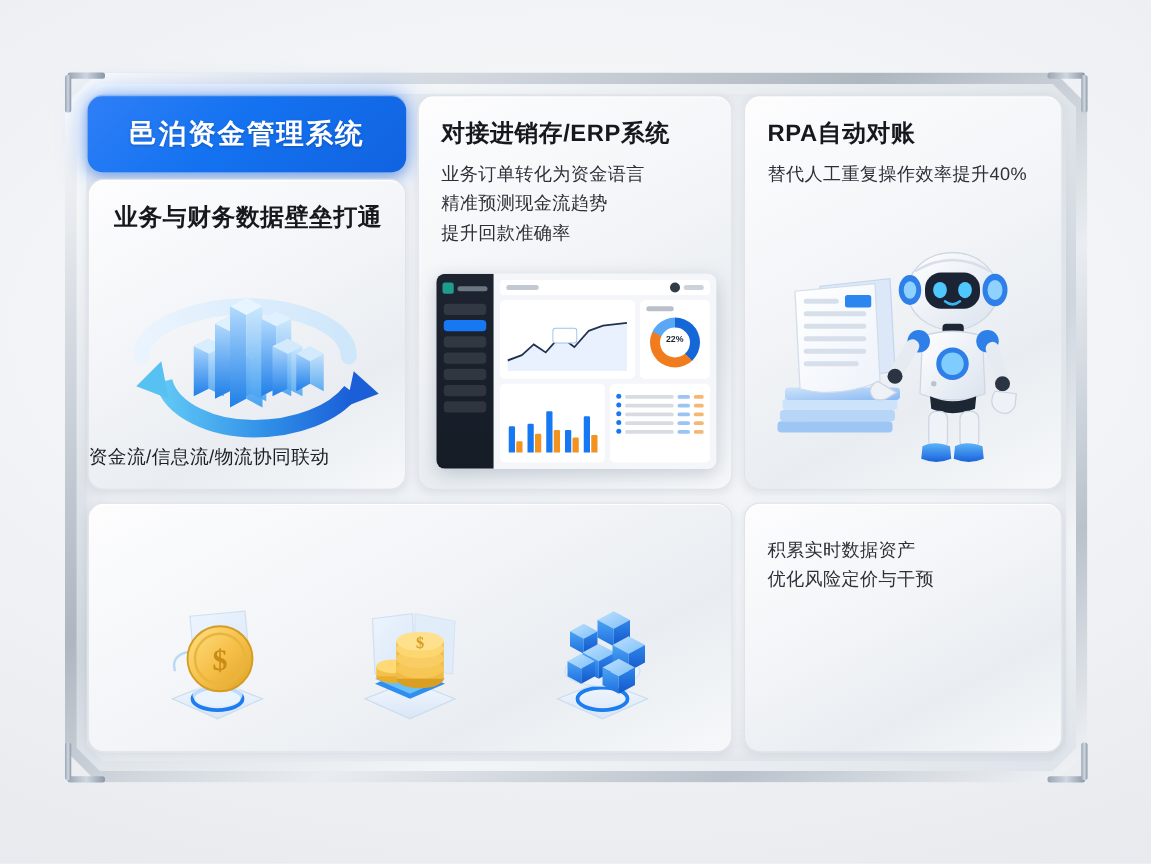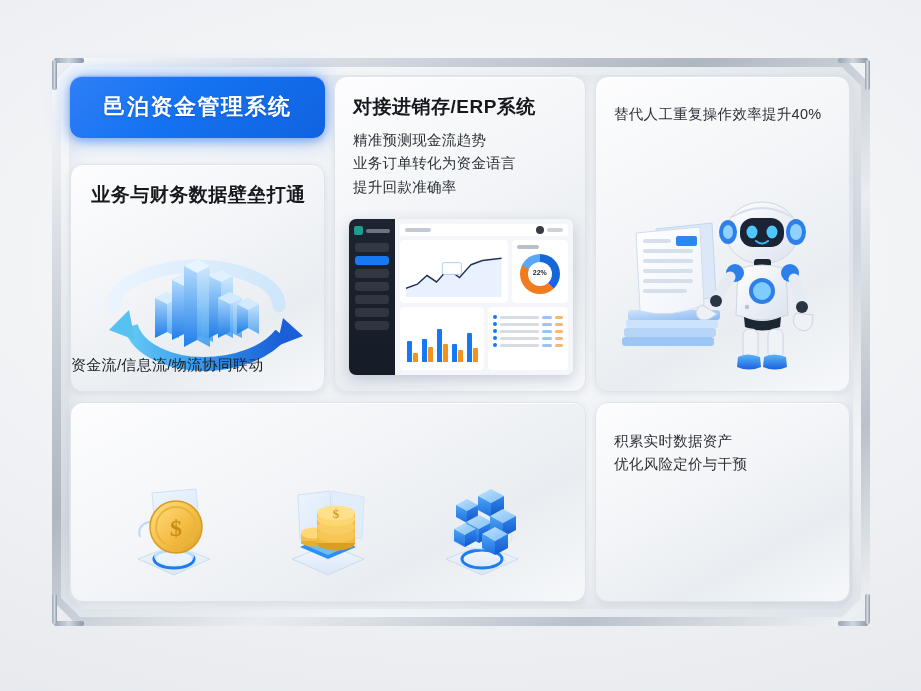--- a/index.html
+++ b/index.html
@@ -66,21 +66,21 @@
     grid-template-rows:316px 200px; gap:10px 9px;
   }
   .card{
     position:relative; border-radius:13px;
     background:linear-gradient(152deg,#fdfdfe 0%,#f2f4f7 45%,#e9edf1 72%,#f6f8fa 100%);
     border:1px solid #dfe4ea;
     box-shadow:0 2px 7px rgba(120,133,150,.16), inset 0 1px 0 rgba(255,255,255,.9);
     overflow:hidden;
   }
   .col-left{ grid-column:1; grid-row:1; background:none; border:none; box-shadow:none;
-             display:flex; flex-direction:column; gap:26px; }
+             display:flex; flex-direction:column; gap:5px; }
 
   
   .title-banner{
     height:62px; border-radius:12px;
     background:linear-gradient(135deg,#2f7ff7 0%,#1472f0 45%,#1163e0 100%);
     display:flex; align-items:center; justify-content:center;
     box-shadow:0 0 22px rgba(45,122,245,.55), 0 3px 9px rgba(25,85,190,.35),
                inset 0 1px 0 rgba(255,255,255,.45);
   }
   .title-banner span{
@@ -251,22 +251,22 @@
       </div>
 
       <div class="biz-caption">资金流/信息流/物流协同联动</div>
     </div>
   </div>
 
   <div class="card">
     <div class="pad">
       <h3>对接进销存/ERP系统</h3>
       <div class="sub" style="margin-top:9px">
+        <span class="ln">业务订单转化为资金语言</span>
         <span class="ln">精准预测现金流趋势</span>
-        <span class="ln">业务订单转化为资金语言</span>
         <span class="ln">提升回款准确率</span>
       </div>
     </div>
 
     <div class="dash">
       <div class="dash-side">
         <div class="dash-logo">
             <i></i>
             <b></b>
           </div>
@@ -367,20 +367,21 @@
                 <span class="l3"></span>
               </div>
           </div>
         </div>
       </div>
     </div>
   </div>
 
   <div class="card">
     <div class="pad">
+      <h3>RPA自动对账</h3>
       <div class="sub" style="margin-top:9px">
         <span class="ln">替代人工重复操作效率提升40%</span>
       </div>
     </div>
 
     <div class="robot-art">
       <svg viewBox="0 0 245 200" width="245" height="200" aria-hidden="true">
         <defs>
           <linearGradient id="paper" x1="0" y1="0" x2="1" y2="1">
             <stop offset="0%" stop-color="#ffffff"></stop>

